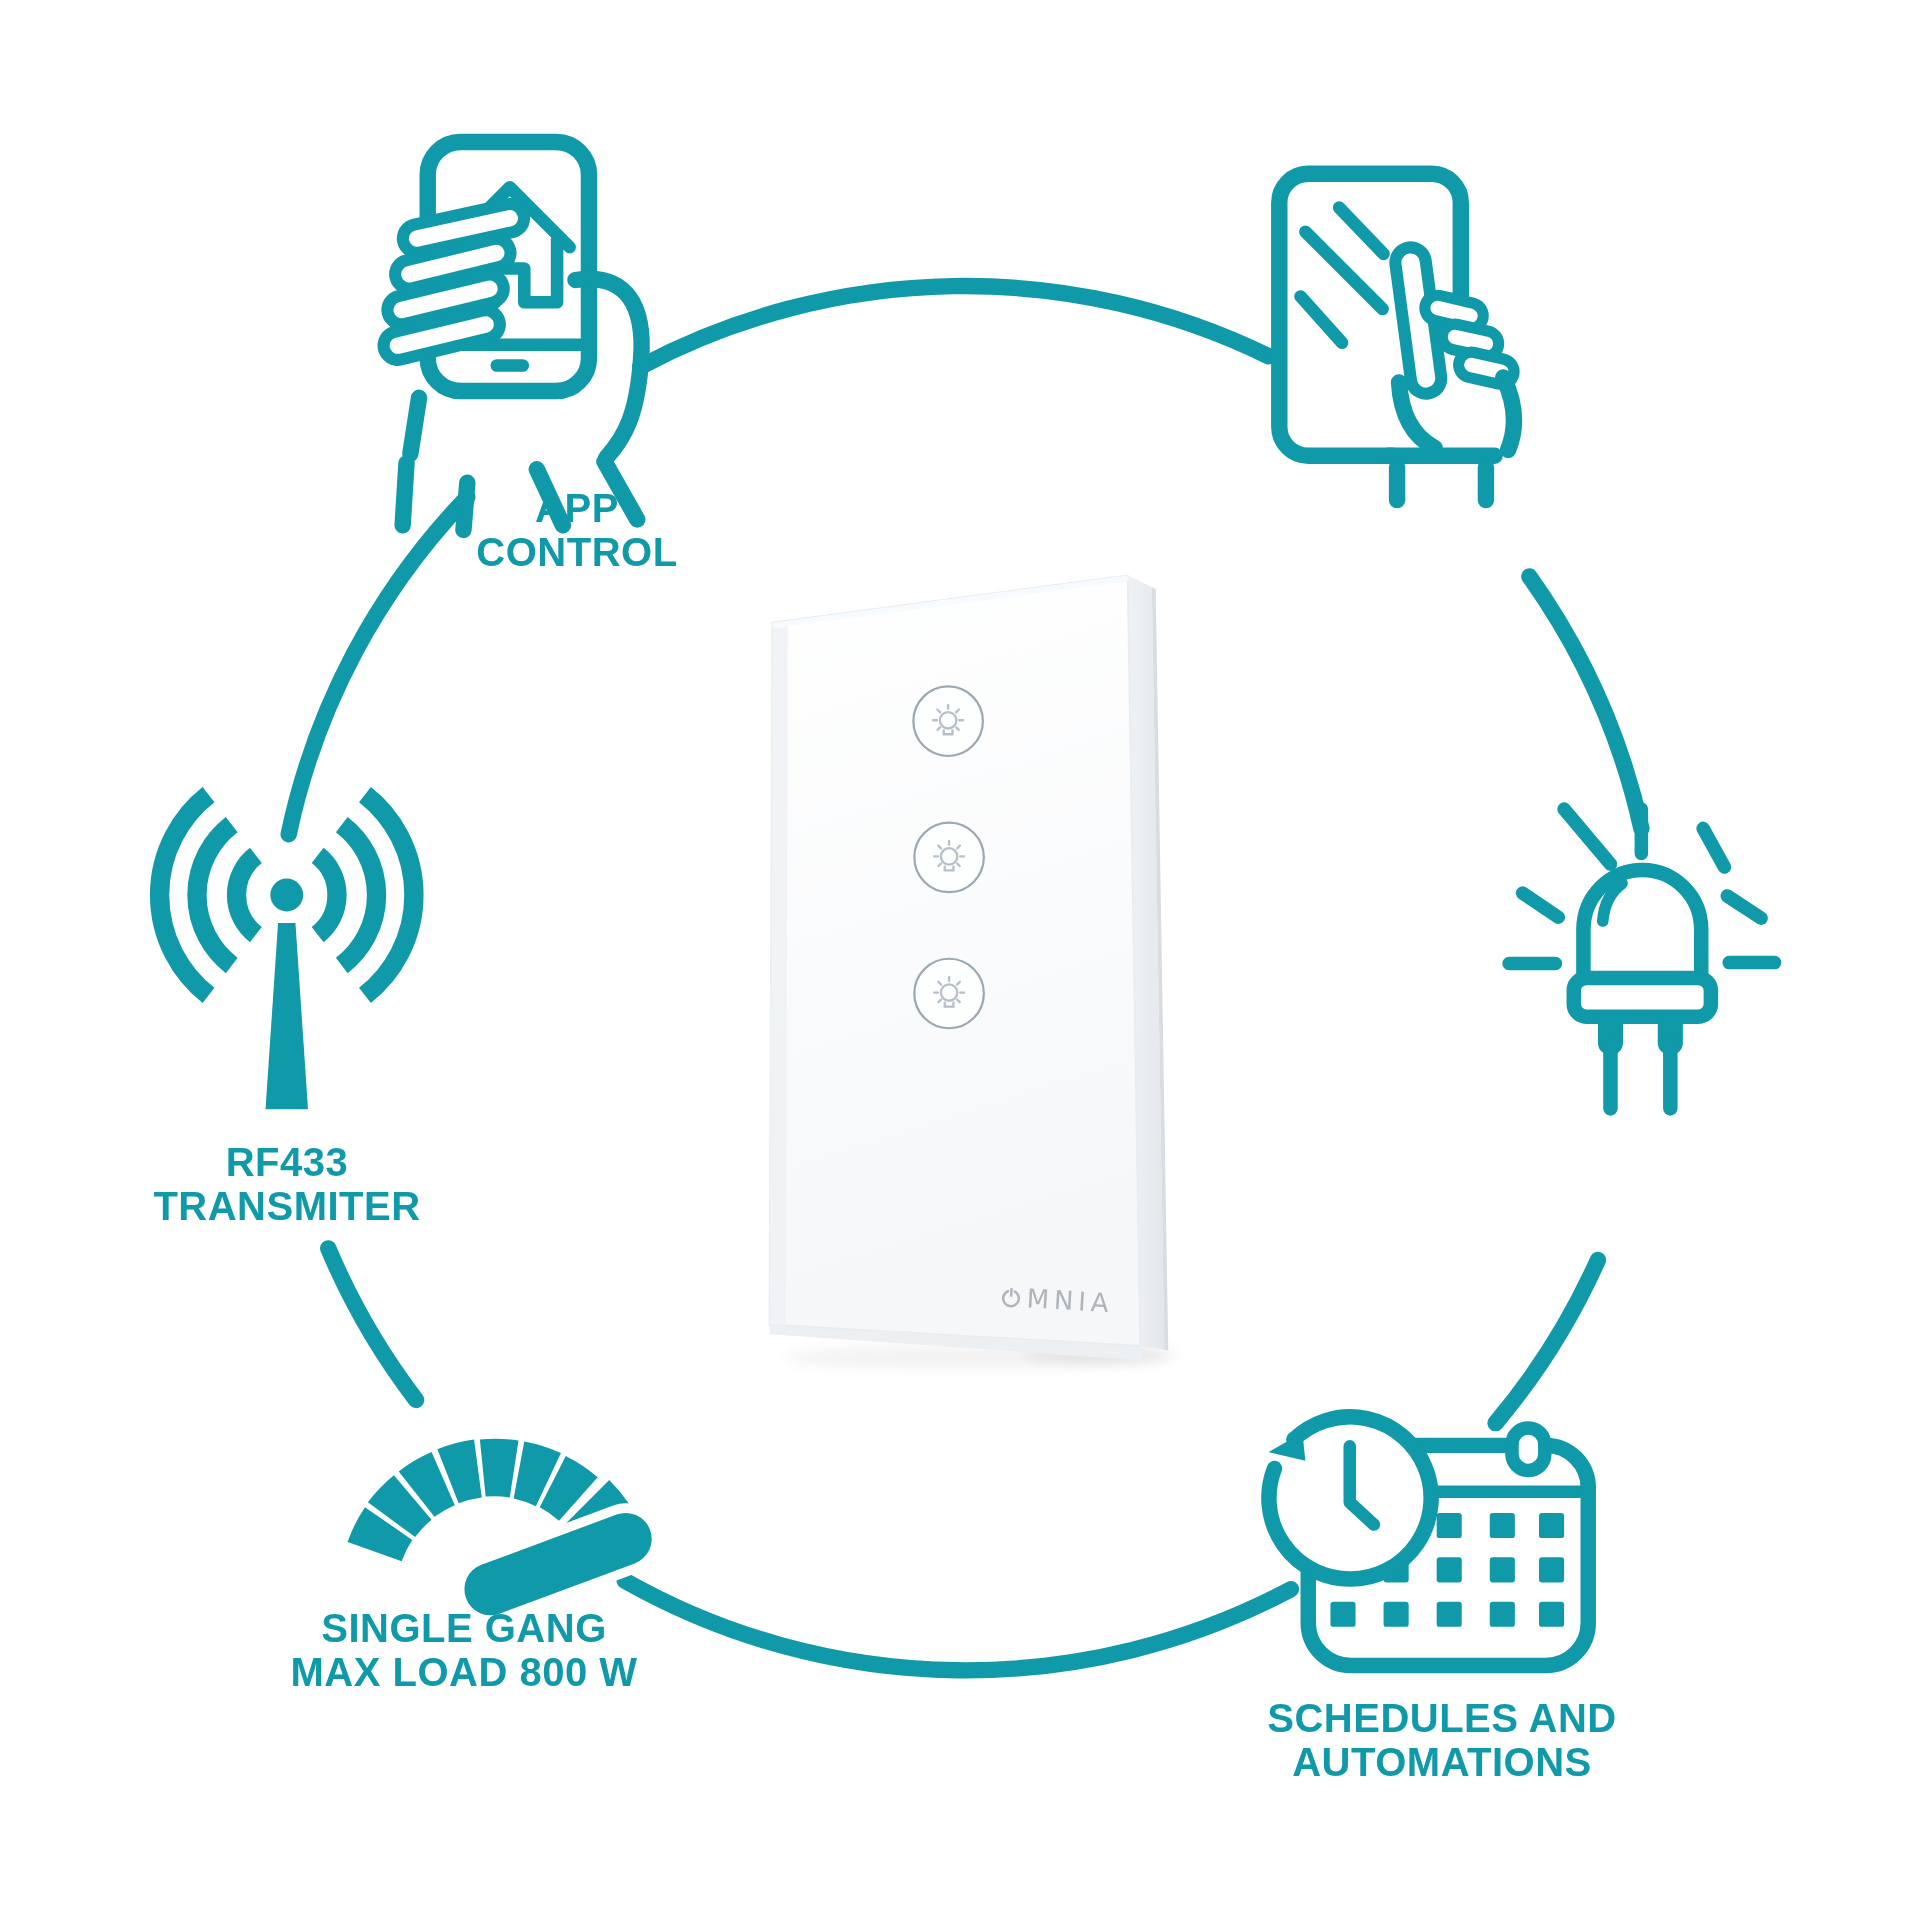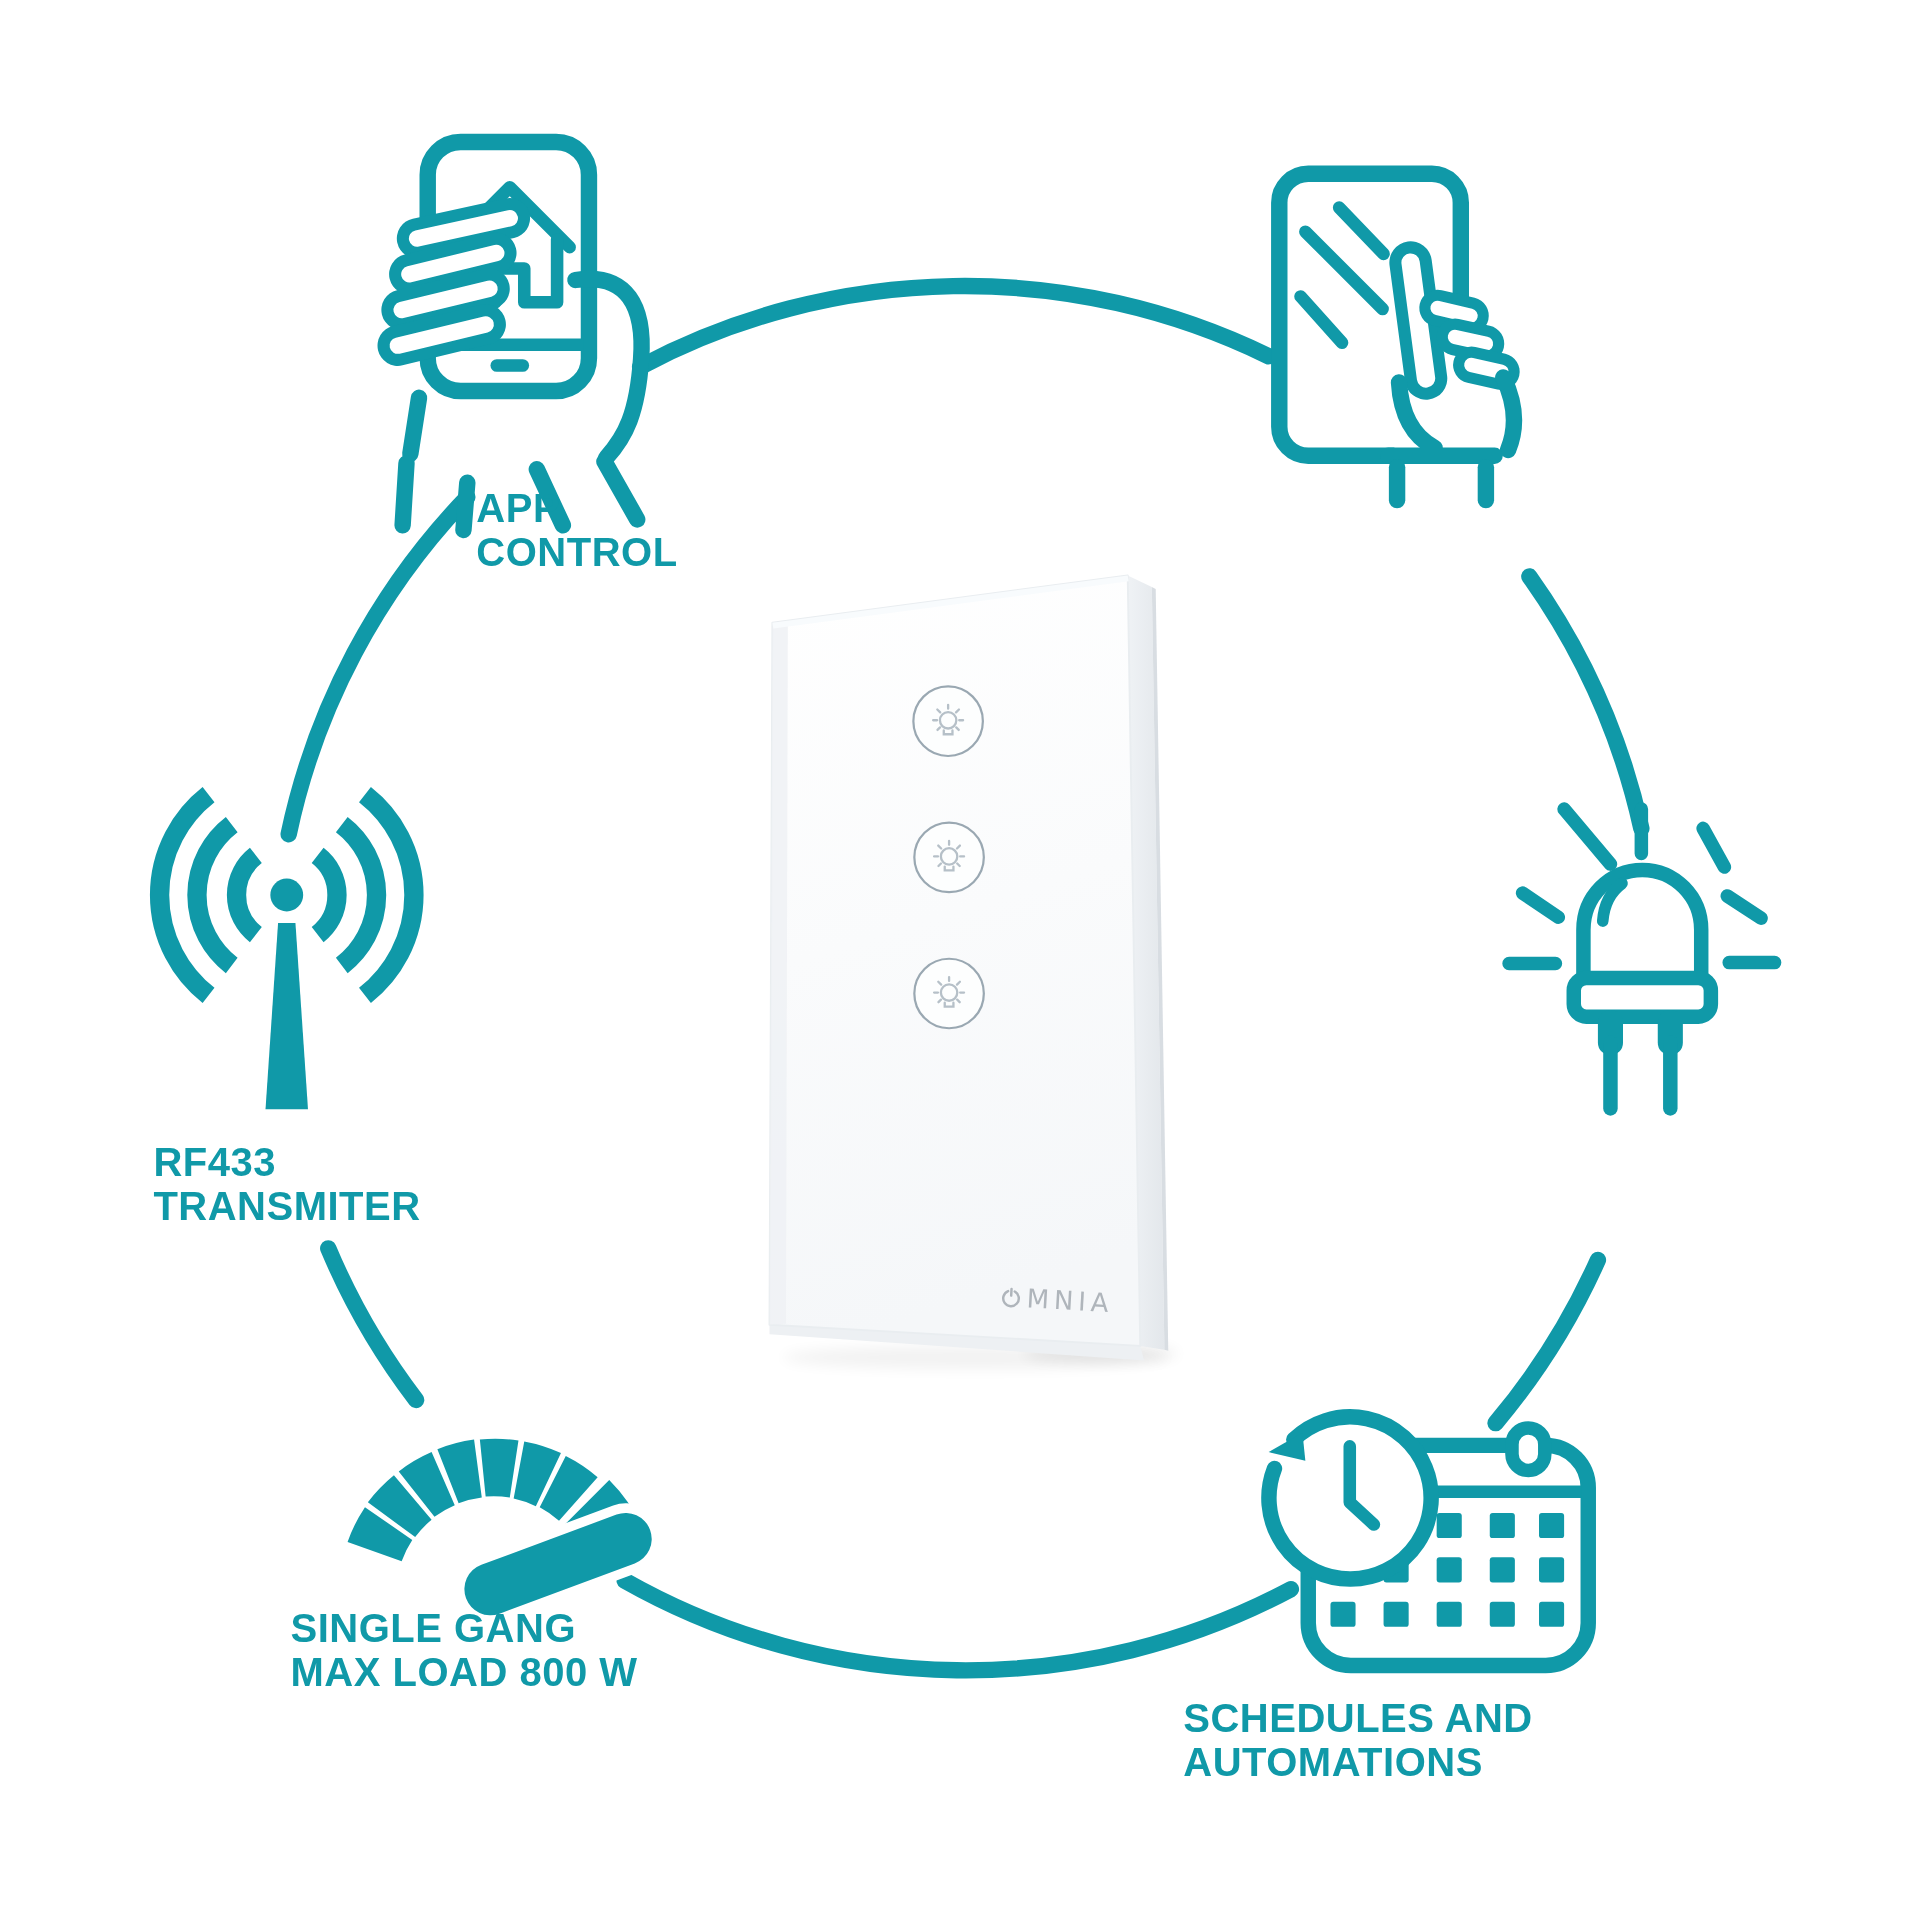--- a/index.html
+++ b/index.html
@@ -1,21 +1,21 @@
 <!DOCTYPE html>
 <html><head>
 <meta charset="utf-8">
 <style>
   html,body{margin:0;padding:0;background:#fff;}
   #canvas{position:relative;width:1931px;height:1931px;background:#fff;overflow:hidden;
           font-family:"Liberation Sans",sans-serif;}
   #scene{position:absolute;left:0;top:0;}
   .feature-label{position:absolute;transform:translateX(-50%);
     font:700 40px/44px "Liberation Sans",sans-serif;color:#1099A8;
-    white-space:pre-line;letter-spacing:0.5px;}
+    text-align:center;white-space:pre-line;letter-spacing:0.5px;}
   #brand-logo{position:absolute;left:1000px;top:1285px;display:flex;align-items:center;
     gap:4.8px;transform:rotate(3.2deg);color:#AFB5BB;}
   #brand-logo .letters{font-family:"DejaVu Sans",sans-serif;font-size:26px;font-weight:400;
     letter-spacing:4.8px;color:#AFB5BB;}
 </style>
 </head>
 <body>
 
 <div id="canvas">
 
@@ -205,21 +205,21 @@
       </g>
     </g>
   </svg>
 
   <div class="feature-label" style="left:577px;top:486px">APP
 CONTROL</div>
   <div class="feature-label" style="left:287px;top:1140px">RF433
 TRANSMITER</div>
   <div class="feature-label" style="left:464px;top:1606px">SINGLE GANG
 MAX LOAD 800 W</div>
-  <div class="feature-label" style="left:1358px;top:1696px">SCHEDULES AND
+  <div class="feature-label" style="left:1442px;top:1696px">SCHEDULES AND
 AUTOMATIONS</div>
 
   <div id="brand-logo">
     <svg width="22" height="22" viewBox="0 0 24 24">
       <path d="M 8.4,5.3 A 8.5 8.5 0 1 0 15.6,5.3" fill="none" stroke="#AFB5BB" stroke-width="2.7" stroke-linecap="round"></path>
       <line x1="12" y1="2.8" x2="12" y2="10" stroke="#AFB5BB" stroke-width="2.7" stroke-linecap="round"></line>
     </svg>
     <span class="letters">MNIA</span>
   </div>
 

